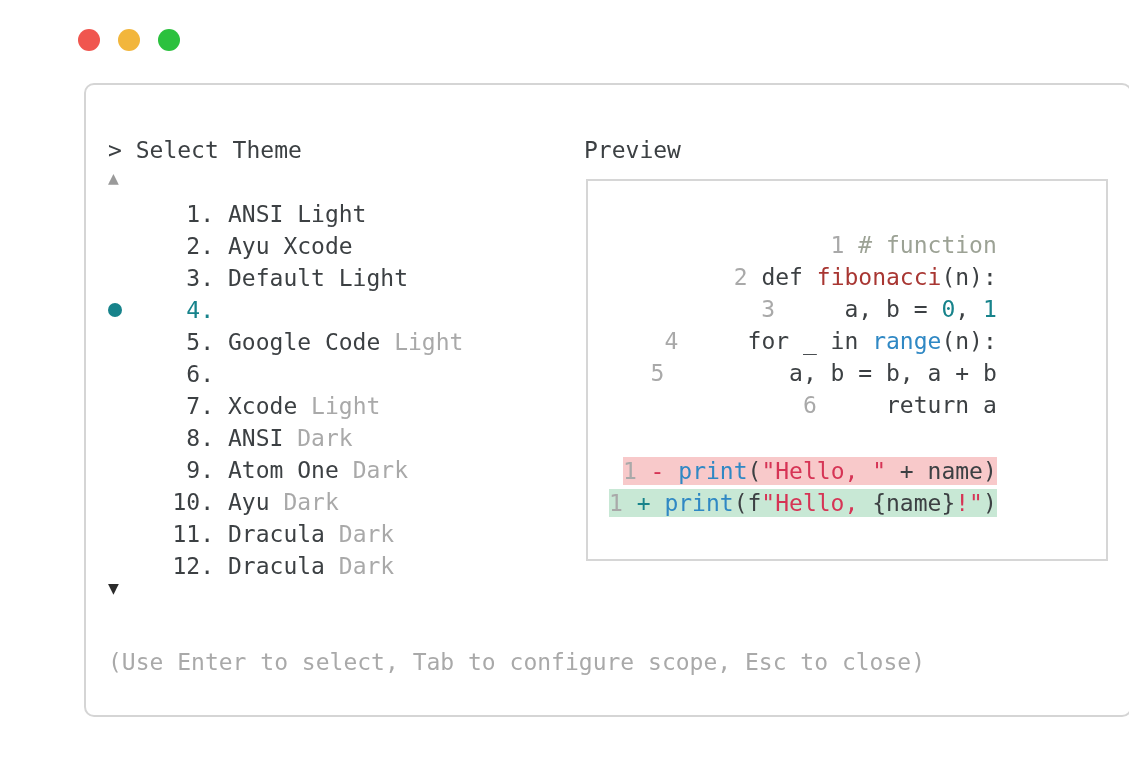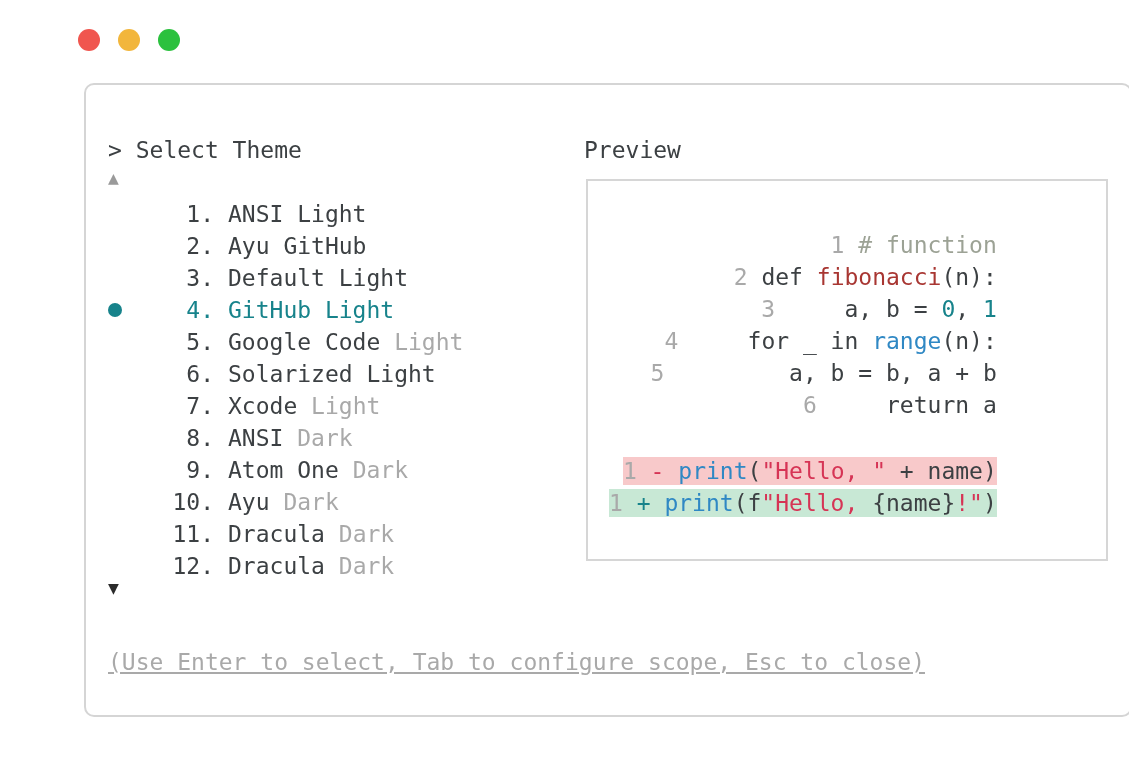--- a/index.html
+++ b/index.html
@@ -38,21 +38,21 @@
 
   .theme-list{position:absolute;left:22px;top:113px;width:440px;}
   .list-item{display:flex;height:32px;line-height:32px;font-size:23px;white-space:pre;align-items:center;}
   .list-item .marker{width:24px;display:inline-flex;align-items:center;}
   .list-item .dot{width:14px;height:14px;border-radius:50%;background:var(--accent_teal);display:inline-block;}
   .list-item .num{width:82px;text-align:right;display:inline-block;}
   .list-item .label{margin-left:14px;}
   .list-item .muted{color:var(--text_muted);}
   .list-item.selected .num,.list-item.selected .label{color:var(--accent_teal);}
 
-  .help-text{position:absolute;left:22px;top:561px;height:32px;line-height:32px;font-size:23px;color:var(--text_muted);white-space:pre;text-decoration:underline;}
+  .help-text{position:absolute;left:22px;top:561px;height:32px;line-height:32px;font-size:23px;color:var(--text_muted);white-space:pre;}
 
   
   .preview-panel{
     position:absolute;left:500px;top:94px;width:518px;height:378px;
     border:2px solid #d6d6d6;background:#fff;text-align:right;
   }
   .preview-code{position:absolute;left:21px;top:48px;}
   .code-line{height:32px;line-height:32px;font-size:23px;white-space:pre;}
   .tk-lineno{color:var(--text_muted);}
   .tk-plain{color:var(--text_primary);}
@@ -76,25 +76,25 @@
 
   <div class="dialog">
 
     <div class="picker-title">&gt; Select Theme</div>
     <div class="preview-title">Preview</div>
 
     <div class="scroll-arrow scroll-up">▲</div>
 
     <div class="theme-list">
         <div class="list-item"><span class="marker"></span><span class="num">1.</span><span class="label">ANSI Light</span></div>
-        <div class="list-item"><span class="marker"></span><span class="num">2.</span><span class="label">Ayu GitHub</span></div>
+        <div class="list-item"><span class="marker"></span><span class="num">2.</span><span class="label">Ayu Xcode</span></div>
         <div class="list-item"><span class="marker"></span><span class="num">3.</span><span class="label">Default Light</span></div>
-        <div class="list-item selected"><span class="marker"><span class="dot"></span></span><span class="num">4.</span><span class="label">GitHub Light</span></div>
+        <div class="list-item selected"><span class="marker"><span class="dot"></span></span><span class="num">4.</span></div>
         <div class="list-item"><span class="marker"></span><span class="num">5.</span><span class="label">Google Code</span><span class="muted"> Light</span></div>
-        <div class="list-item"><span class="marker"></span><span class="num">6.</span><span class="label">Solarized Light</span></div>
+        <div class="list-item"><span class="marker"></span><span class="num">6.</span></div>
         <div class="list-item"><span class="marker"></span><span class="num">7.</span><span class="label">Xcode</span><span class="muted"> Light</span></div>
         <div class="list-item"><span class="marker"></span><span class="num">8.</span><span class="label">ANSI</span><span class="muted"> Dark</span></div>
         <div class="list-item"><span class="marker"></span><span class="num">9.</span><span class="label">Atom One</span><span class="muted"> Dark</span></div>
         <div class="list-item"><span class="marker"></span><span class="num">10.</span><span class="label">Ayu</span><span class="muted"> Dark</span></div>
         <div class="list-item"><span class="marker"></span><span class="num">11.</span><span class="label">Dracula</span><span class="muted"> Dark</span></div>
         <div class="list-item"><span class="marker"></span><span class="num">12.</span><span class="label">Dracula</span><span class="muted"> Dark</span></div>
       </div>
 
     <div class="scroll-arrow scroll-down">▼</div>
 

